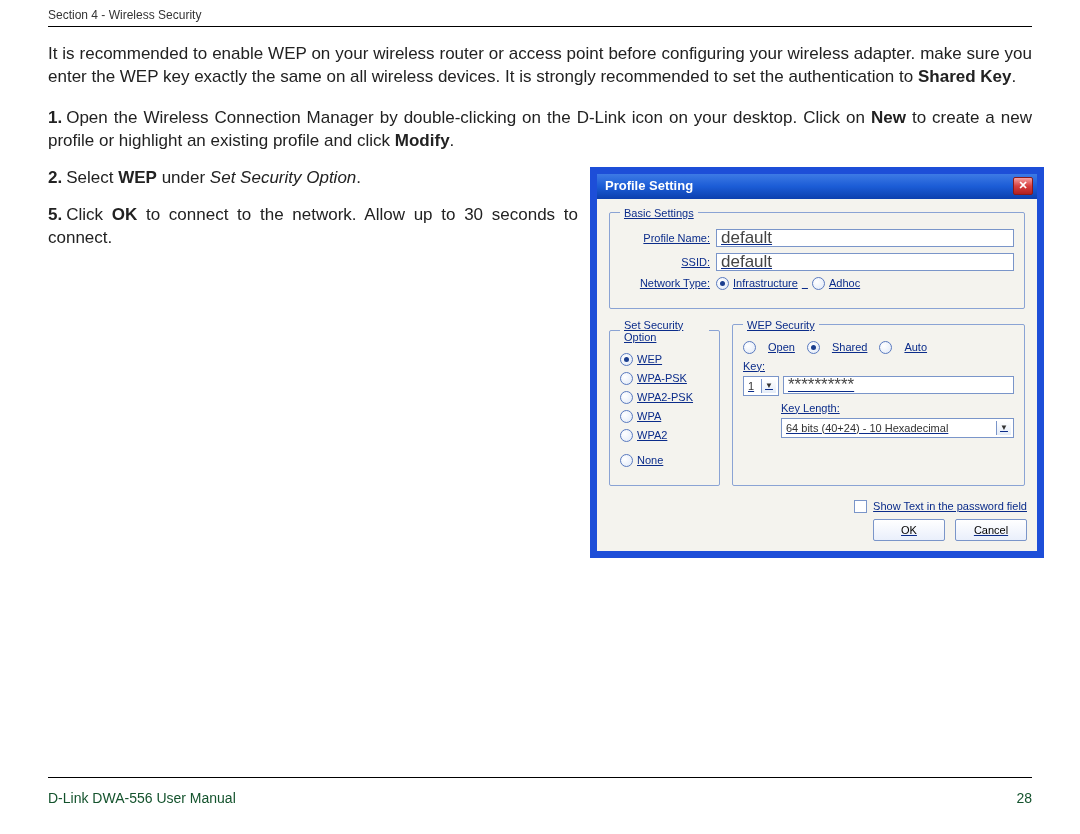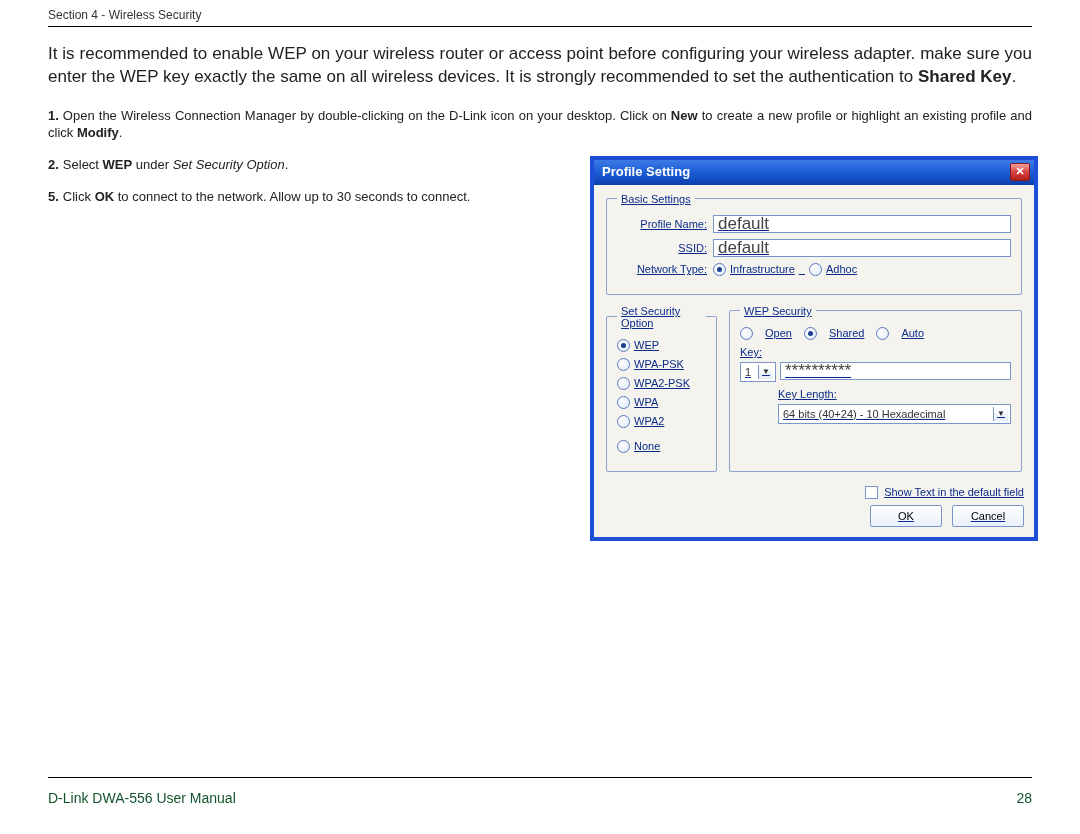--- a/index.html
+++ b/index.html
@@ -29,21 +29,21 @@
     font-size: 17px;
     line-height: 1.35;
     text-align: justify;
     margin-bottom: 18px;
   }
   .intro b { font-weight: bold; }
   ol.steps {
     margin: 0 0 0 0;
     padding-left: 0;
     list-style: none;
-    font-size: 13px;
+    font-size: 17px;
   }
   ol.steps li {
     margin-bottom: 14px;
     line-height: 1.35;
     text-align: justify;
   }
   ol.steps li .num {
     font-weight: bold;
     margin-right: 4px;
   }
@@ -53,21 +53,21 @@
     align-items: flex-start;
   }
   .leftcol {
     flex: 0 0 530px;
   }
   .rightcol {
     flex: 1 1 auto;
   }
   
   .dialog {
-    border: 4px solid #1d4ed8;
+    border: 7px solid #1d4ed8;
     width: 440px;
     font-family: Tahoma, Arial, sans-serif;
     background: #f4f3ee;
   }
   .titlebar {
     background: linear-gradient(to bottom, #3d7ae5 0%, #1b5cd6 50%, #0c3fae 100%);
     color: #fff;
     font-size: 13px;
     font-weight: bold;
     padding: 3px 4px 4px 8px;
@@ -282,21 +282,21 @@
               <div style="margin:6px 0 4px 38px;">Key Length:</div>
               <div class="select" style="margin-left:38px;">
                 <span>64 bits (40+24) - 10 Hexadecimal</span>
                 <span class="arrow">▼</span>
               </div>
             </fieldset>
           </div>
 
           <div class="showtxt">
             <span class="chk"></span>
-            <span>Show Text in the default field</span>
+            <span>Show Text in the password field</span>
           </div>
           <div class="bottom-controls">
             <div class="btn">
                 <span>OK</span>
               </div>
             <div class="btn">
                 <span>Cancel</span>
               </div>
           </div>
         </div>

